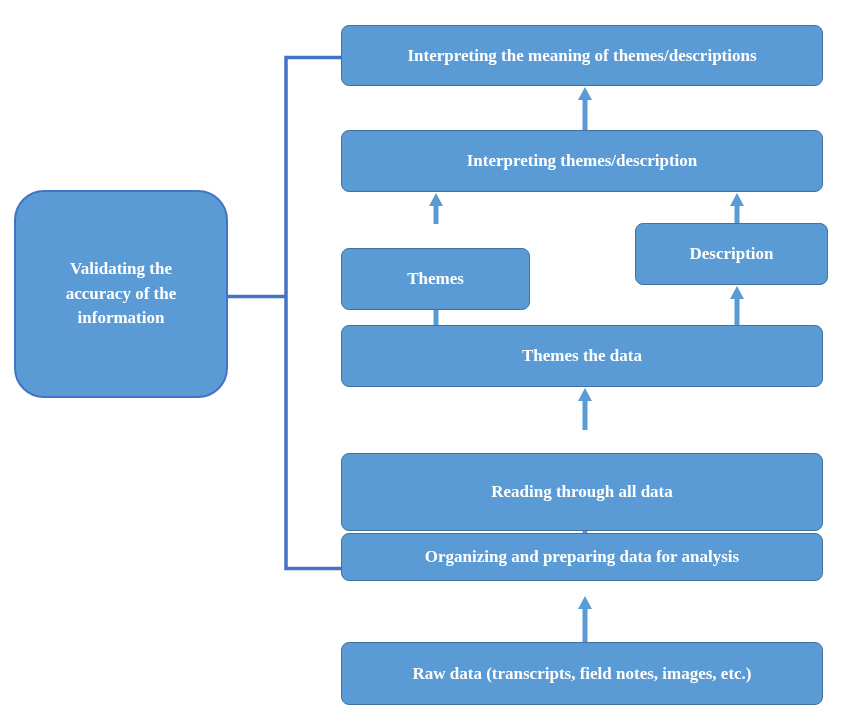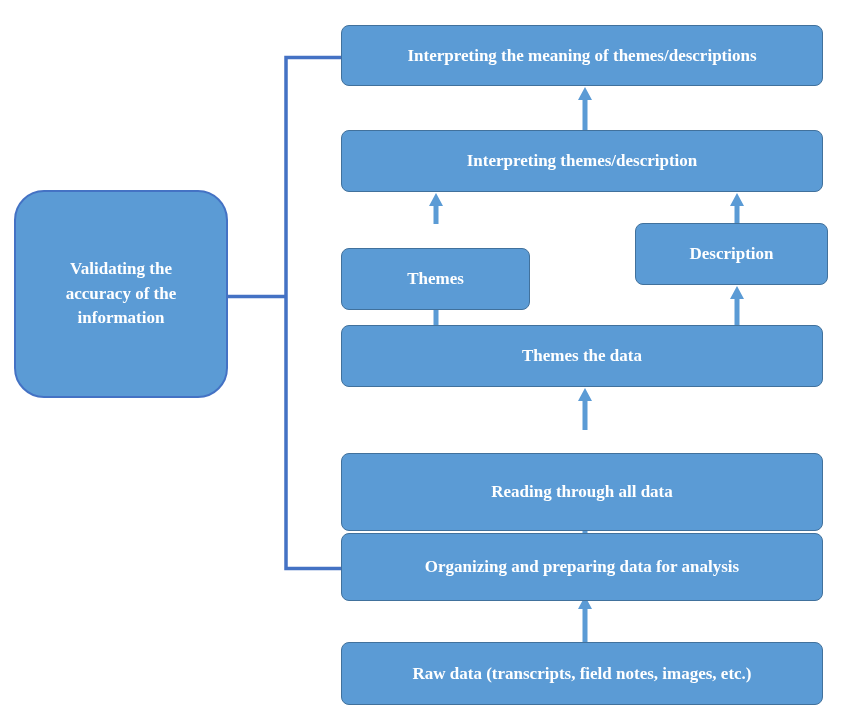--- a/index.html
+++ b/index.html
@@ -61,21 +61,21 @@
     line-height: 1.45;
     text-align: center;
   }
   .node-left .label-inner { max-width: 152px; }
   .node-interpreting { left: 341px; top: 25px;  width: 482px; height: 61px; }
   .node-interrelating{ left: 341px; top: 130px; width: 482px; height: 62px; }
   .node-themes       { left: 341px; top: 223px; width: 189px; height: 62px; margin-top: 25px; }
   .node-description  { left: 635px; top: 223px; width: 193px; height: 62px; }
   .node-coding       { left: 341px; top: 325px; width: 482px; height: 62px; }
   .node-reading      { left: 341px; top: 429px; width: 482px; height: 78px; margin-top: 24px; }
-  .node-organizing   { left: 341px; top: 533px; width: 482px; height: 68px; }
+  .node-organizing   { left: 341px; top: 533px; width: 482px; height: 48px; }
   .node-raw          { left: 341px; top: 642px; width: 482px; height: 63px; text-align: center; }
 </style>
 </head>
 <body>
 
 <div class="canvas">
 
   <svg class="connector-svg" viewBox="0 0 843 725" xmlns="http://www.w3.org/2000/svg">
 
     <path class="connector-line" d="M 343 57.5 L 286 57.5 L 286 568.5 L 343 568.5"></path>

